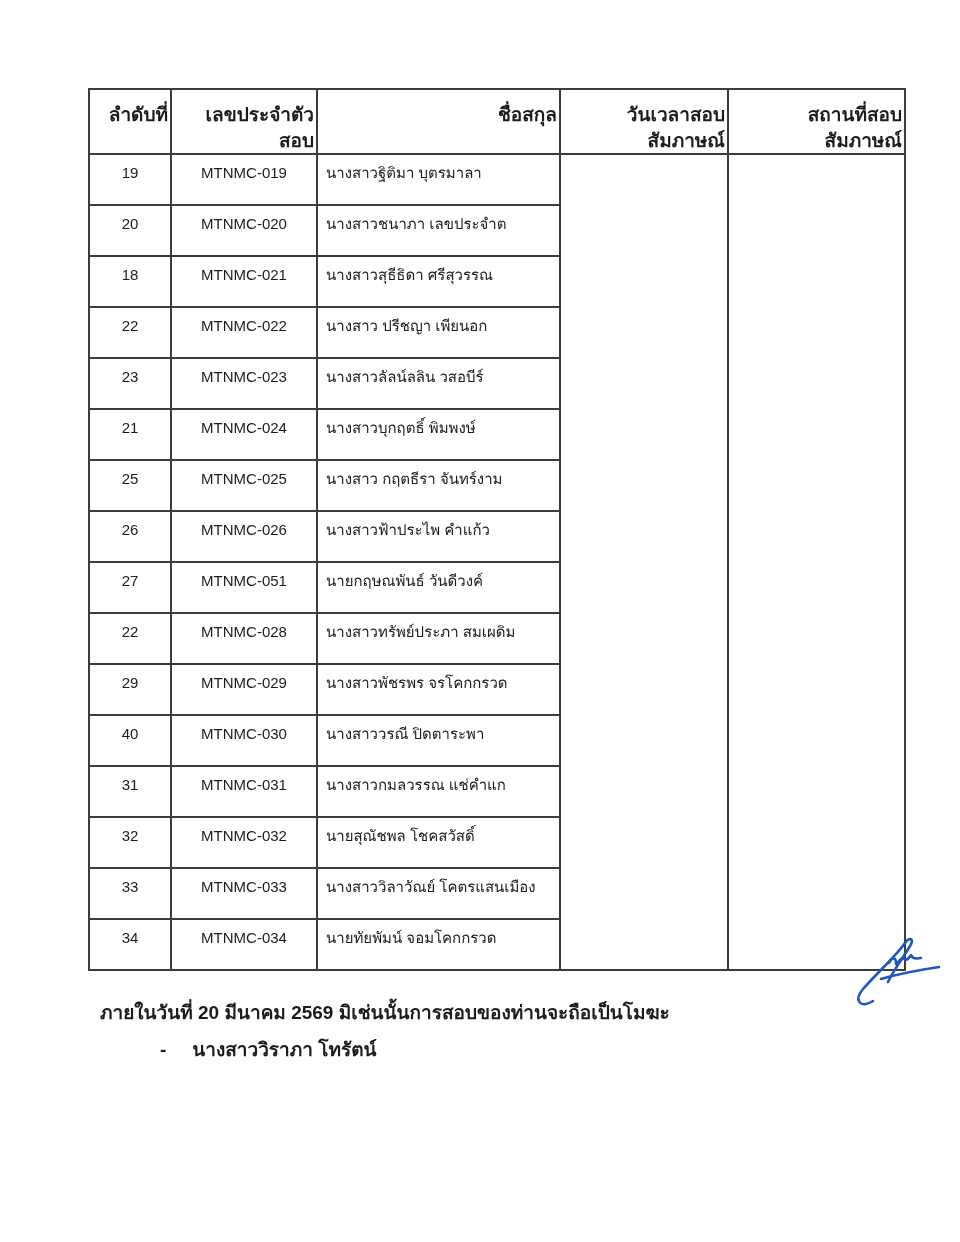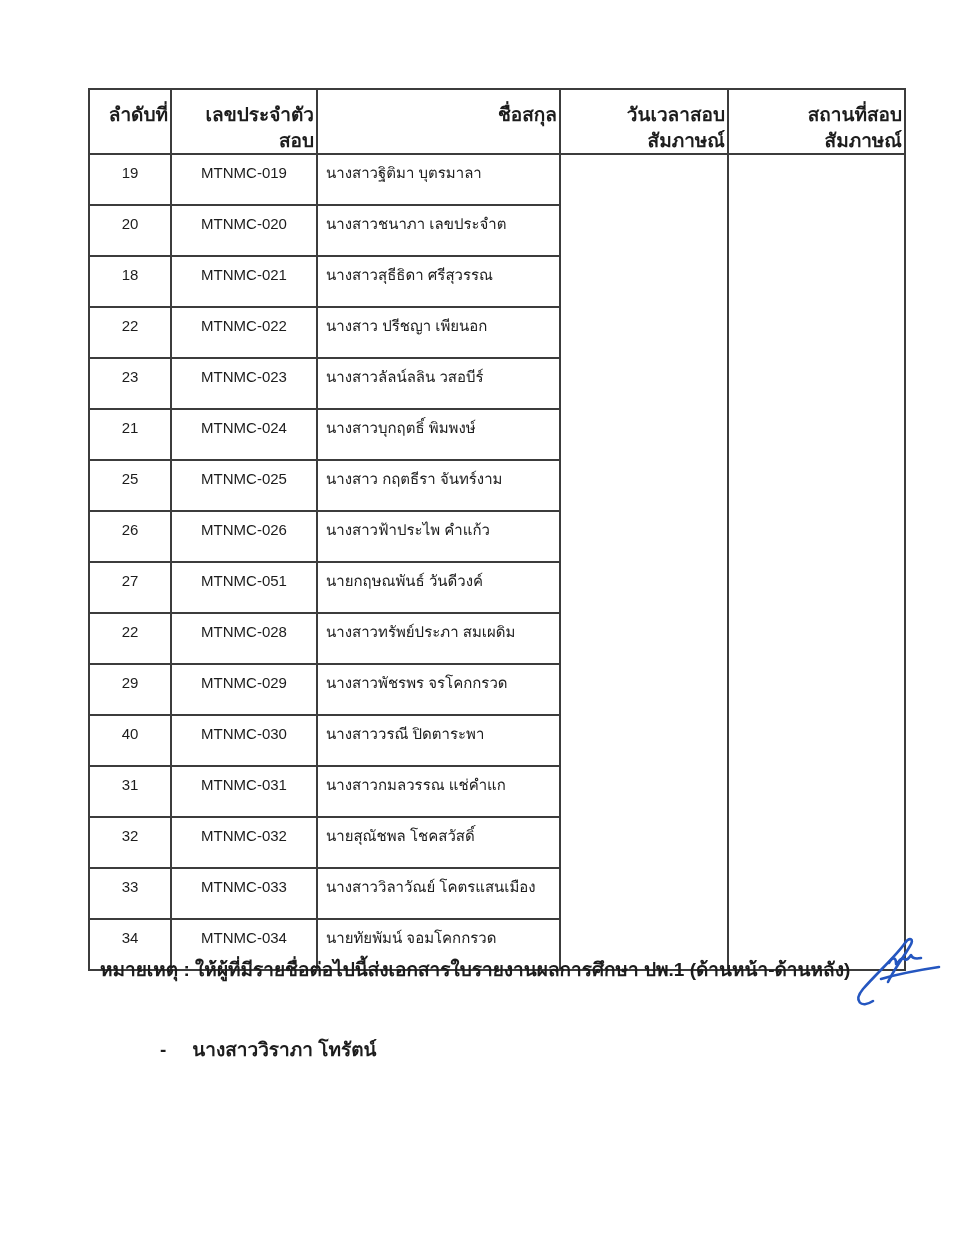--- a/index.html
+++ b/index.html
@@ -180,21 +180,21 @@
           <td class="c-name">นางสาววิลาวัณย์ โคตรแสนเมือง</td>
         </tr>
         <tr>
           <td class="c-no">34</td>
           <td class="c-id">MTNMC-034</td>
           <td class="c-name">นายทัยพัมน์ จอมโคกกรวด</td>
         </tr>
       </tbody>
   </table>
 
-  <div class="note-line note-1">หมายเหตุ : ให้ผู้ที่มีรายชื่อต่อไปนี้ส่งเอกสารใบรายงานผลการศึกษา ปพ.1 (ด้านหน้า-ด้านหลัง)</div>
+  <div class="note-line note-2">ภายในวันที่ 20 มีนาคม 2569 มิเช่นนั้นการสอบของท่านจะถือเป็นโมฆะ</div>
   <div class="note-line note-3">
     <span>-</span>
     <span>นางสาววิราภา โทรัตน์</span>
   </div>
 
   <svg class="signature" viewBox="0 0 104 78">
     <path d="M30 68 C 18 76 10 68 20 56 C 34 40 54 22 62 10 C 66 4 72 5 67 13 C 60 25 50 38 45 49" stroke="#2456c0"></path>
     <path d="M46 30 c 3 -6 7 -6 7 0 c 0 5 4 -7 8 -4 c 3 2 5 -1 7 -4 c 1 3 5 4 10 3" stroke="#2456c0"></path>
     <path d="M38 46 C 55 41 76 37 96 34" stroke="#2456c0"></path>
   </svg>

